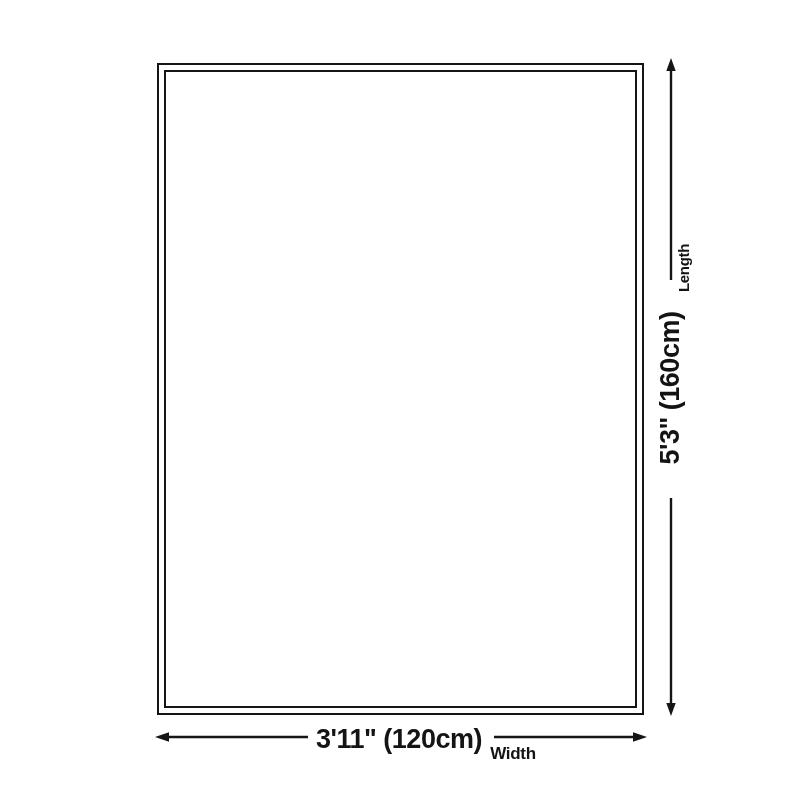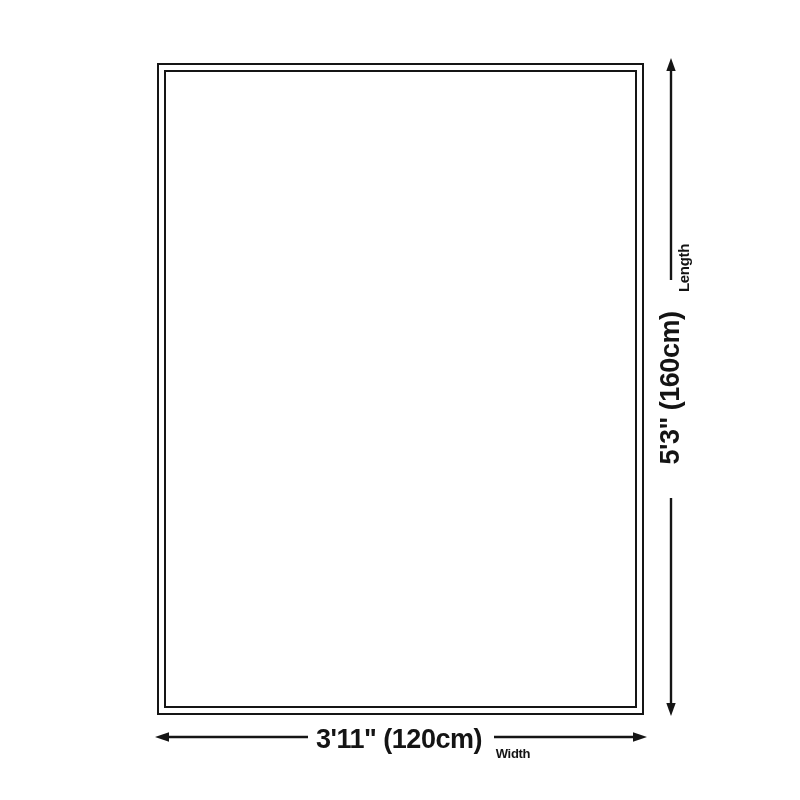--- a/index.html
+++ b/index.html
@@ -73,21 +73,21 @@
     transform: translate(-50%, -50%) rotate(-90deg);
   }
   .width-value {
     left: 399px;
     top: 739px;
     transform: translate(-50%, -50%);
   }
   .width-label {
     left: 513px;
     top: 753px;
-    font-size: 13px;
+    font-size: 17px;
     transform: translate(-50%, -50%);
   }
 </style>
 </head>
 <body>
 
 <div class="stage">
 
   <div class="rug-outer">
     <div class="rug-inner"></div>

